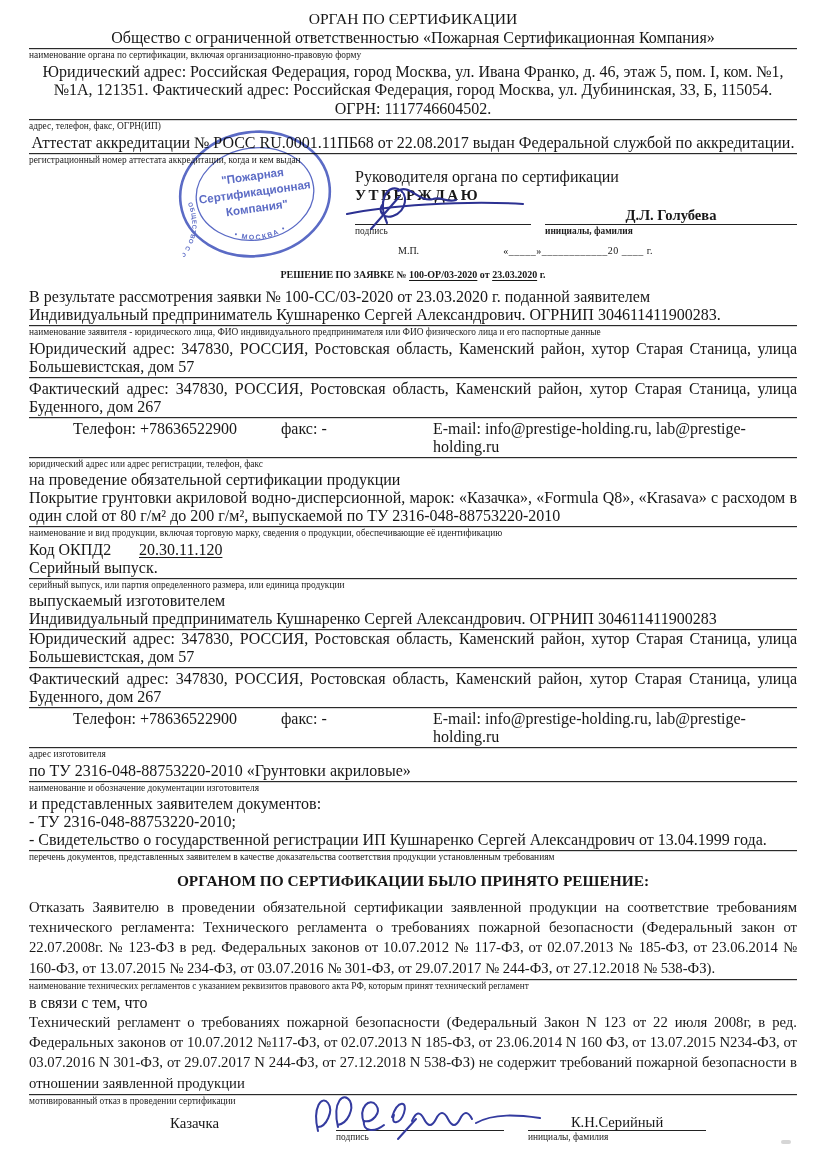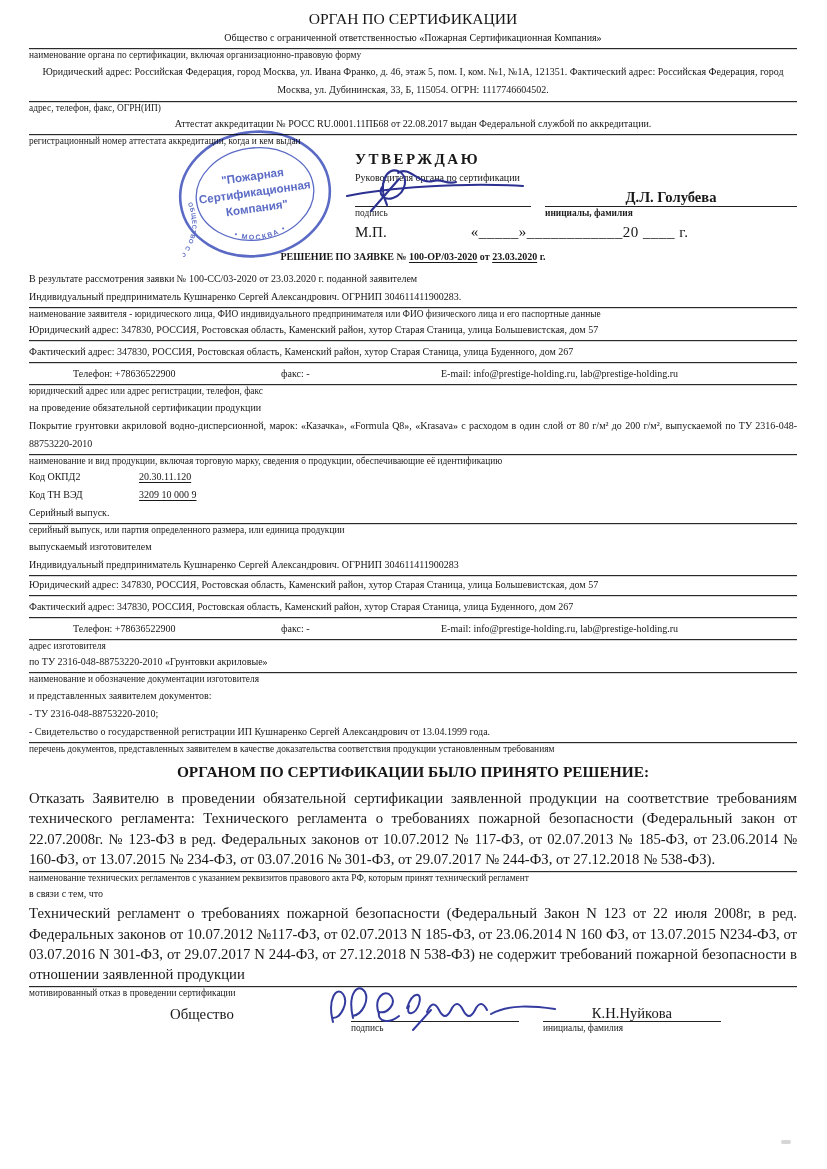--- a/index.html
+++ b/index.html
@@ -4,43 +4,43 @@
 <style>
   html,body{margin:0;padding:0;background:#ffffff;}
   .page{width:827px;height:1169px;position:relative;background:#ffffff;
         font-family:"Liberation Serif","DejaVu Serif",serif;color:#171717;overflow:hidden;}
   .inner{padding:9px 30px 0 29px;}
   .c{text-align:center;}
   .b{font-weight:bold;}
   .u{text-decoration:underline;text-underline-offset:2px;}
   .jt{text-align:justify;}
   .h1{font-size:15.6px;line-height:20px;}
-  .row{font-size:10px;line-height:18px;}
+  .row{font-size:16px;line-height:18px;}
   .addr{line-height:18.5px;}
   .sm{font-size:9.4px;line-height:10.5px;text-align:left;margin:1px 0 2px;color:#1c1c1c;}
   .hr{border-top:1.5px solid #2a2a2a;box-shadow:0 1px 0 rgba(0,0,0,.16);height:0;margin-top:1px;}
   
   .approval{position:relative;height:94px;margin-top:3px;}
   .appr-col{margin-left:326px;}
   .appr-title{letter-spacing:2.5px;font-size:15px;line-height:19px;}
   .sigrow{display:flex;gap:14px;margin-top:2px;}
   .cell-sign{width:176px;position:relative;}
   .cell-name{flex:1;font-weight:bold;}
   .over{height:17px;border-bottom:1.3px solid #222;font-size:14.6px;}
   .dsig{position:absolute;left:-14px;top:-28px;width:205px;height:52px;pointer-events:none;}
-  .mprow{display:flex;margin-top:3px;font-size:15px;line-height:18px;}
+  .mprow{display:flex;margin-top:3px;font-size:10px;line-height:18px;margin-left:43px;}
   .datefill{margin-left:84px;letter-spacing:.5px;}
   .doc-title{font-size:10px;margin-top:3px;line-height:19px;}
   .stamp{position:absolute;left:175px;top:127px;width:160px;height:134px;
          transform:rotate(-8deg);opacity:.88;mix-blend-mode:multiply;z-index:5;}
   
   .phones{display:flex;}
   .ph-a{width:208px;margin-left:44px;}
   .ph-b{width:152px;}
-  .ph-c{flex:1;margin-left:8px;}
+  .ph-c{flex:1;}
   .code-label{display:inline-block;width:110px;}
   .dec-head{font-size:15.4px;font-weight:bold;text-align:center;margin:9px 0 7px;}
   .para{font-size:14.7px;line-height:20.4px;text-align:justify;}
   .mt2{margin-top:2px;} .mt4{margin-top:4px;}
   
   .expert{display:flex;margin-top:6px;}
   .ex-label{margin-left:141px;font-size:14.8px;line-height:20px;}
   .ex-sig{margin-left:117px;width:168px;position:relative;}
   .ex-name{margin-left:24px;width:178px;}
   .esig{position:absolute;left:-34px;top:-26px;width:250px;height:56px;pointer-events:none;}
@@ -80,22 +80,22 @@
     <div class="sm">наименование органа по сертификации, включая организационно-правовую форму</div>
     <div class="row c addr">Юридический адрес: Российская Федерация, город Москва, ул. Ивана Франко, д. 46, этаж 5, пом. I, ком. №1, №1А, 121351. Фактический адрес: Российская Федерация, город Москва, ул. Дубининская, 33, Б, 115054. ОГРН: 1117746604502.</div>
     <div class="hr"></div>
     <div class="sm">адрес, телефон, факс, ОГРН(ИП)</div>
     <div class="row c">Аттестат аккредитации № РОСС RU.0001.11ПБ68 от 22.08.2017 выдан Федеральной службой по аккредитации.</div>
     <div class="hr"></div>
     <div class="sm">регистрационный номер аттестата аккредитации, когда и кем выдан</div>
 
     <div class="approval">
       <div class="appr-col">
+        <div class="row">Руководителя органа по сертификации</div>
         <div class="row b appr-title">УТВЕРЖДАЮ</div>
-        <div class="row">Руководителя органа по сертификации</div>
         <div class="sigrow">
           <div class="cell-sign">
             <div class="over"></div>
             <div class="sm">подпись</div>
             <svg class="dsig" viewBox="0 0 205 52" xmlns="http://www.w3.org/2000/svg">
               <g fill="none" stroke="#2c3192" stroke-width="2.1" stroke-linecap="round">
                 <path d="M46 44 C36 22 46 6 57 10 C68 14 66 32 52 37 C43 40 37 33 41 26"></path>
                 <path d="M6 35 C44 27 122 21 182 25"></path>
                 <path d="M57 12 C68 4 78 24 92 20 C101 17 105 24 115 21"></path>
                 <path d="M30 50 L58 18"></path>
@@ -136,21 +136,20 @@
       <span class="ph-c"><span>E-mail:</span>  <span>info@prestige-holding.ru, lab@prestige-holding.ru</span></span>
     </div>
     <div class="hr"></div>
     <div class="sm">юридический адрес или адрес регистрации, телефон, факс</div>
 
     <div class="row">на проведение обязательной сертификации продукции</div>
     <div class="row jt">Покрытие грунтовки акриловой водно-дисперсионной, марок: «Казачка», «Formula Q8», «Krasava» с расходом в один слой от 80 г/м² до 200 г/м², выпускаемой по ТУ 2316-048-88753220-2010</div>
     <div class="hr"></div>
     <div class="sm">наименование и вид продукции, включая торговую марку, сведения о продукции, обеспечивающие её идентификацию</div>
     <div class="row"><span class="code-label">Код ОКПД2</span><span class="u">20.30.11.120</span></div>
-    <div class="row"><span class="code-label">Код ТН ВЭД</span><span class="u">3209 10 000 9</span></div>
     <div class="row">Серийный выпуск.</div>
     <div class="hr"></div>
     <div class="sm">серийный выпуск, или партия определенного размера, или единица продукции</div>
 
     <div class="row">выпускаемый изготовителем</div>
     <div class="row">Индивидуальный предприниматель Кушнаренко Сергей Александрович. ОГРНИП 304611411900283</div>
     <div class="hr"></div>
     <div class="row jt">Юридический адрес: 347830, РОССИЯ, Ростовская область, Каменский район, хутор Старая Станица, улица Большевистская, дом 57</div>
     <div class="hr"></div>
     <div class="row jt mt2">Фактический адрес: 347830, РОССИЯ, Ростовская область, Каменский район, хутор Старая Станица, улица Буденного, дом 267</div>
@@ -175,37 +174,37 @@
     <div class="dec-head">ОРГАНОМ ПО СЕРТИФИКАЦИИ БЫЛО ПРИНЯТО РЕШЕНИЕ:</div>
     <div class="para">Отказать Заявителю в проведении обязательной сертификации заявленной продукции на соответствие требованиям технического регламента: Технического регламента о требованиях пожарной безопасности (Федеральный закон от 22.07.2008г. № 123-ФЗ в ред. Федеральных законов от 10.07.2012 № 117-ФЗ, от 02.07.2013 № 185-ФЗ, от 23.06.2014 № 160-ФЗ, от 13.07.2015 № 234-ФЗ, от 03.07.2016 № 301-ФЗ, от 29.07.2017 № 244-ФЗ, от 27.12.2018 № 538-ФЗ).</div>
     <div class="hr"></div>
     <div class="sm">наименование технических регламентов с указанием реквизитов правового акта РФ, которым принят технический регламент</div>
     <div class="row">в связи с тем, что</div>
     <div class="para">Технический регламент о требованиях пожарной безопасности (Федеральный Закон N 123 от 22 июля 2008г, в ред. Федеральных законов от 10.07.2012 №117-ФЗ, от 02.07.2013 N 185-ФЗ, от 23.06.2014 N 160 ФЗ, от 13.07.2015 N234-ФЗ, от 03.07.2016 N 301-ФЗ, от 29.07.2017 N 244-ФЗ, от 27.12.2018 N 538-ФЗ) не содержит требований пожарной безопасности в отношении заявленной продукции</div>
     <div class="hr"></div>
     <div class="sm">мотивированный отказ в проведении сертификации</div>
 
     <div class="expert">
-      <span class="ex-label">Общество</span>
+      <span class="ex-label">Казачка</span>
       <div class="ex-sig">
         <div class="over"></div>
         <div class="sm">подпись</div>
         <svg class="esig" viewBox="0 0 250 56" xmlns="http://www.w3.org/2000/svg">
           <g fill="none" stroke="#343b9f" stroke-width="2" stroke-linecap="round">
             <path d="M16 44 C10 20 20 8 26 16 C32 24 24 40 16 40"></path>
             <path d="M36 40 C30 14 42 4 48 14 C52 22 46 36 36 38"></path>
             <path d="M62 36 C56 20 68 10 74 18 C80 26 70 36 62 34 C60 44 72 46 82 38"></path>
             <path d="M90 30 C96 12 106 14 102 26 C98 38 88 38 92 28"></path>
             <path d="M110 34 Q116 20 122 32 Q128 44 134 32 Q140 20 146 32 Q152 44 158 32 Q164 20 170 32"></path>
             <path d="M174 36 C192 26 216 28 238 31"></path>
             <path d="M96 52 L114 32"></path>
           </g>
         </svg>
       </div>
       <div class="ex-name">
-        <div class="over c row">К.Н.Нуйкова</div>
+        <div class="over c row">К.Н.Серийный</div>
         <div class="sm">инициалы, фамилия</div>
       </div>
     </div>
   </div>
 
   <div class="smudge"></div>
 </div>
 
 </body></html>

